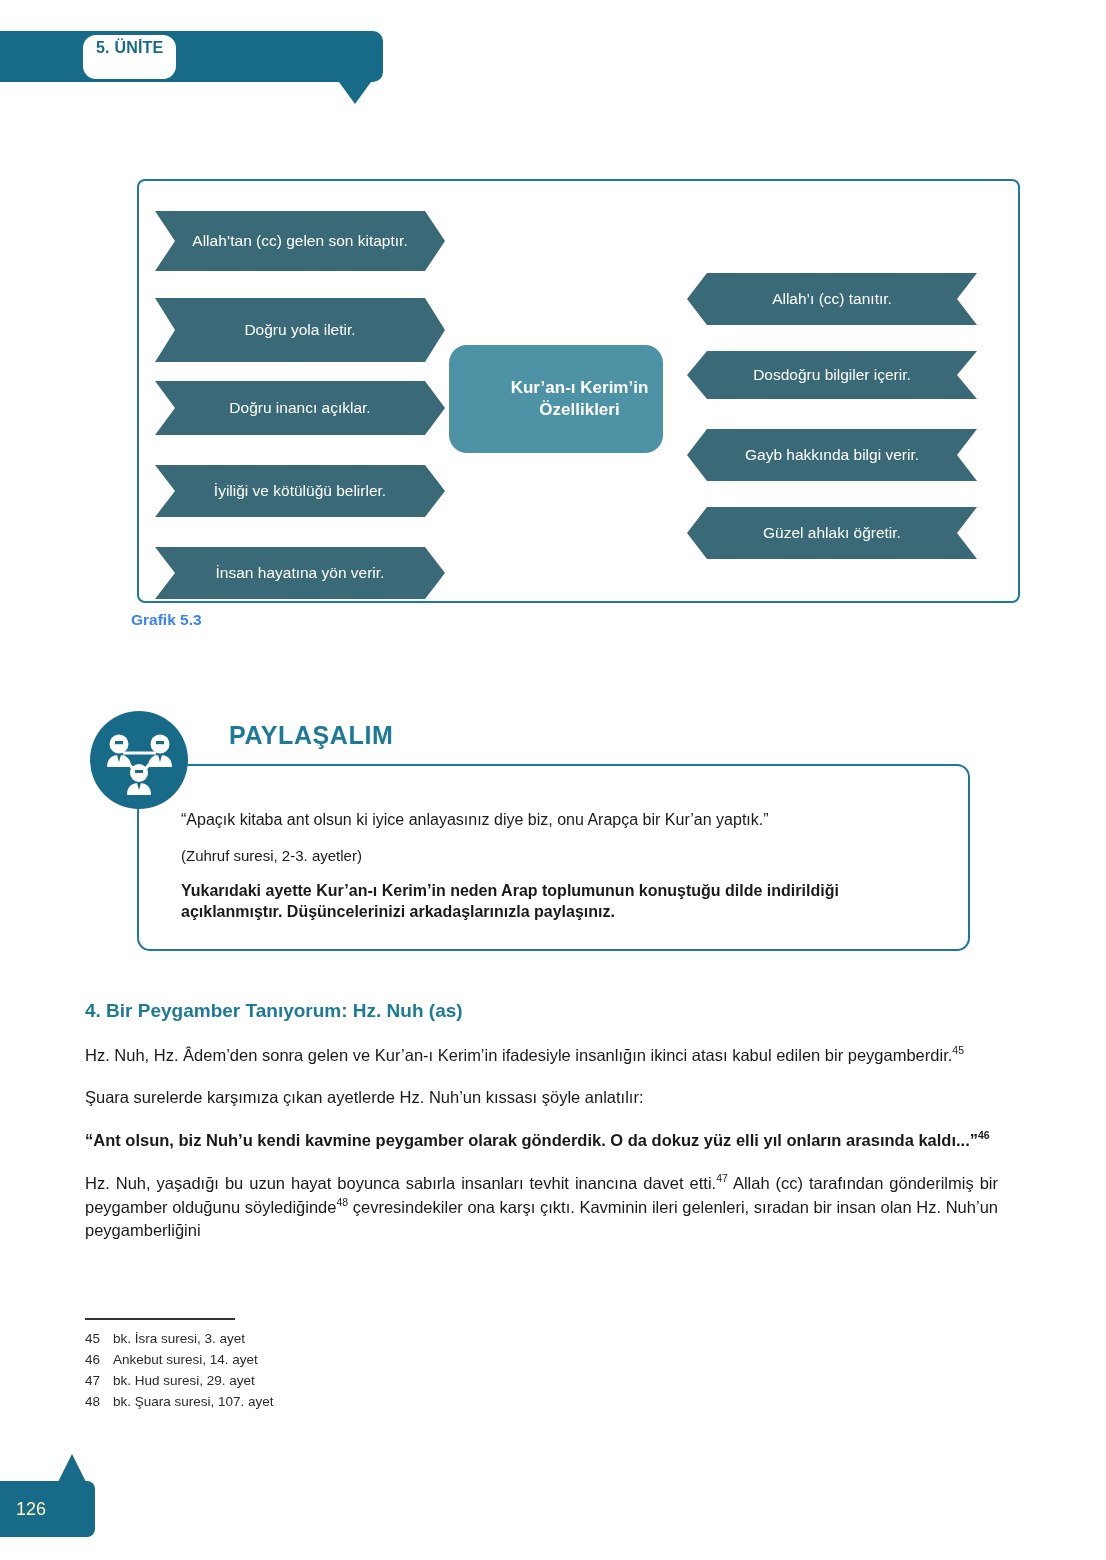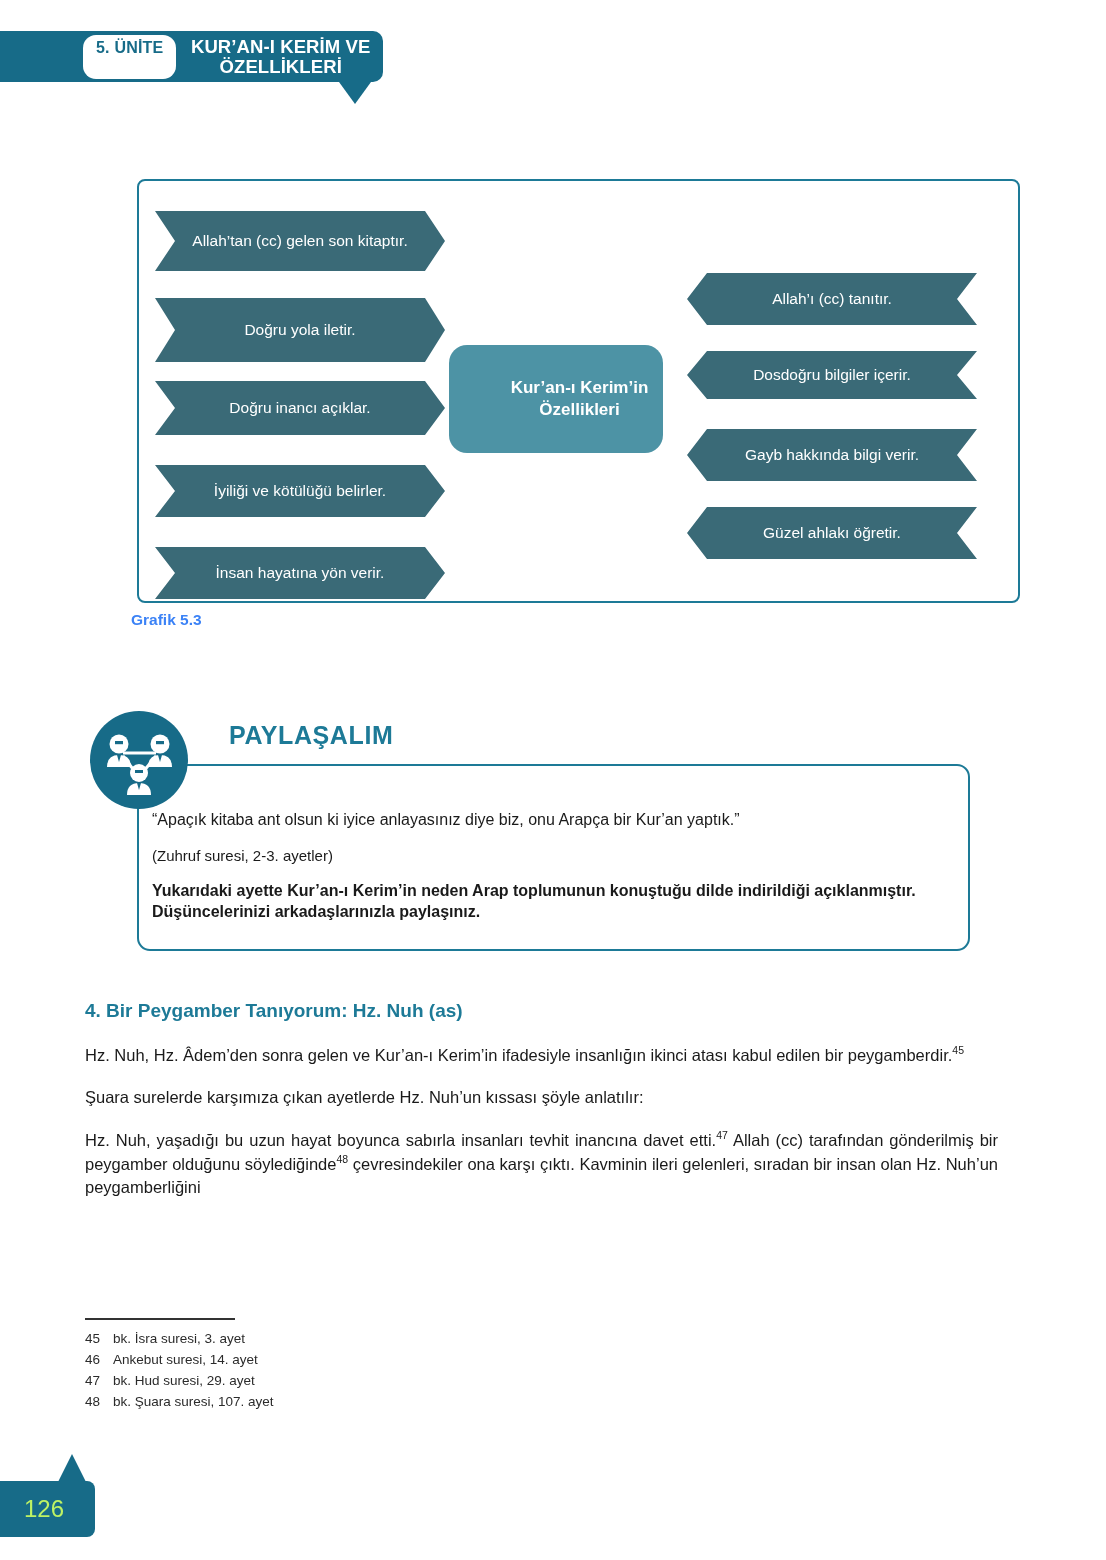--- a/index.html
+++ b/index.html
@@ -144,21 +144,21 @@
     left: 137px;
     top: 764px;
     width: 833px;
     height: 187px;
     border: 2.5px solid #1d7a97;
     border-radius: 13px;
     background: #ffffff;
     z-index: 2;
   }
   .share-inner {
-    padding: 44px 32px 0 13px;
+    padding: 44px 32px 0 42px;
   }
   .quote-line {
     font-size: 16px;
     color: #1a1a1a;
     line-height: 1.3;
   }
   .quote-src {
     margin-top: 16px;
     font-size: 15px;
     color: #1a1a1a;
@@ -201,37 +201,36 @@
     left: 0;
     top: 1481px;
     width: 95px;
     height: 56px;
     background: #176b88;
     border-top-right-radius: 8px;
     border-bottom-right-radius: 8px;
     display: flex;
     align-items: center;
   }
-  .pagenum { color: #bef264; font-size: 24px; margin-left: 24px; }
+  .pagenum { color: #fef9c3; font-size: 18px; margin-left: 16px; }
   .foot-notch {
     position: absolute;
     left: 58px;
     top: 1454px;
     width: 0; height: 0;
     border-left: 14px solid transparent;
     border-right: 14px solid transparent;
     border-bottom: 28px solid #176b88;
   }
 </style>
 </head>
 <body>
 
 <div class="unit-banner">
   <div class="unit-pill">5. ÜNİTE</div>
-  <div class="unit-title">KUR’AN-I KERİM VE ÖZELLİKLERİ</div>
 </div>
 <div class="banner-notch"></div>
 
 <div class="diagram-frame">
 
   <div class="chev right" style="left:16px; top:30px; width:290px; height:60px;">Allah’tan (cc) gelen son kitaptır.</div>
   <div class="chev right" style="left:16px; top:117px; width:290px; height:64px;">Doğru yola iletir.</div>
   <div class="chev right" style="left:16px; top:200px; width:290px; height:54px;">Doğru inancı açıklar.</div>
   <div class="chev right" style="left:16px; top:284px; width:290px; height:52px;">İyiliği ve kötülüğü belirler.</div>
   <div class="chev right" style="left:16px; top:366px; width:290px; height:52px;">İnsan hayatına yön verir.</div>
@@ -280,20 +279,23 @@
 
 <div class="content">
   <h2 class="section-head">4. Bir Peygamber Tanıyorum: Hz. Nuh (as)</h2>
 
   <p class="para">
     <span>Hz. Nuh, Hz. Âdem’den sonra gelen ve Kur’an-ı Kerim’in ifadesiyle insanlığın ikinci atası kabul edilen bir peygamberdir.</span><sup>45</sup>
   </p>
 
   <p class="para">Şuara surelerde karşımıza çıkan ayetlerde Hz. Nuh’un kıssası şöyle anlatılır:</p>
 
+  <p class="para bold">
+    <span>“Ant olsun, biz Nuh’u kendi kavmine peygamber olarak gönderdik. O da dokuz yüz elli yıl onların arasında kaldı...”</span><sup>46</sup>
+  </p>
 
   <p class="para">
     <span>Hz. Nuh, yaşadığı bu uzun hayat boyunca sabırla insanları tevhit inancına davet etti.</span><sup>47</sup><span> Allah (cc) tarafından gönderilmiş bir peygamber olduğunu söylediğinde</span><sup>48</sup><span> çevresindekiler ona karşı çıktı. Kavminin ileri gelenleri, sıradan bir insan olan Hz. Nuh’un peygamberliğini</span>
   </p>
 </div>
 
 <div class="footnotes">
   <div class="fn-rule"></div>
   <div class="fn-row">
     <span class="fn-num">45</span>

